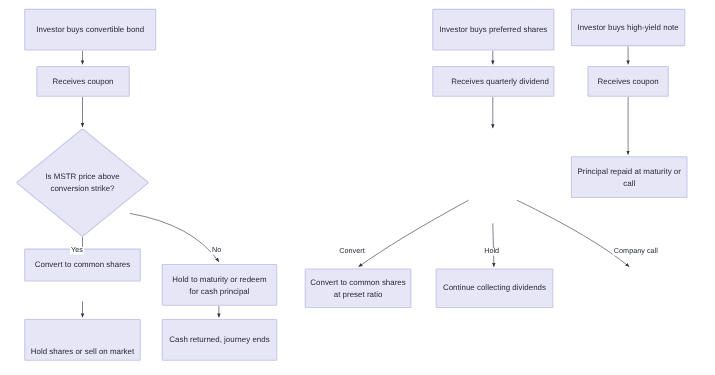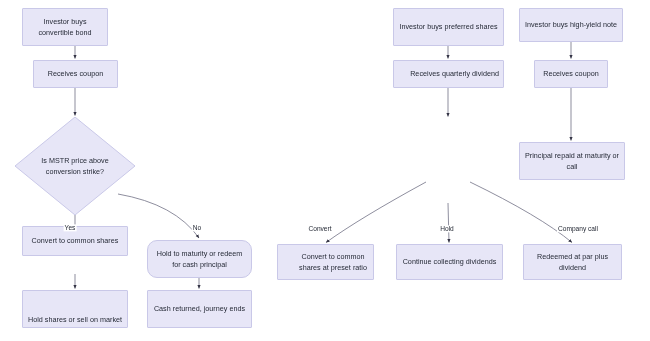--- a/index.html
+++ b/index.html
@@ -93,21 +93,21 @@
       <path d="M448,88 L448,116.5"></path>
       <path d="M426,182 Q360,218 326,242.5"></path>
       <path d="M448,203 L449,242.5"></path>
       <path d="M470,182 Q540,216 572,242.5"></path>
 
       <path d="M571,42 L571,58.5"></path>
       <path d="M571,88 L571,140.5"></path>
     </g>
   </svg>
 
-  <div class="node rect" style="left:22px; top:8px; width:86px; height:38px;">
+  <div class="node rect" style="left:22px; top:8px; width:120px; height:38px;">
     <span>Investor buys convertible bond</span>
   </div>
 
   <div class="node rect" style="left:33px; top:60px; width:85px; height:28px;">
     <span>Receives coupon</span>
   </div>
 
   <div class="node diamond" style="left:15px; top:117px; width:120px; height:98px;">
     <svg class="dshape" viewBox="0 0 120 98" preserveAspectRatio="none">
       <polygon points="60,0 120,49 60,98 0,49" fill="#e7e6f7" stroke="#c9c8e8" stroke-width="1"></polygon>
@@ -116,48 +116,45 @@
   </div>
 
   <div class="node rect" style="left:22px; top:226px; width:106px; height:30px;">
     <span>Convert to common shares</span>
   </div>
 
   <div class="node rect" style="left:22px; top:290px; width:106px; height:38px;align-items:flex-end;">
     <span>Hold shares or sell on market</span>
   </div>
 
-  <div class="node rect" style="left:147px; top:240px; width:105px; height:38px;border-radius:10px;">
+  <div class="node rect" style="left:147px; top:240px; width:105px; height:38px;">
     <span>Hold to maturity or redeem for cash principal</span>
   </div>
 
   <div class="node rect" style="left:147px; top:290px; width:105px; height:38px;">
     <span>Cash returned, journey ends</span>
   </div>
 
   <div class="node rect" style="left:393px; top:8px; width:111px; height:38px;text-align:center;">
     <span>Investor buys preferred shares</span>
   </div>
 
   <div class="node rect" style="left:393px; top:60px; width:111px; height:28px;justify-content:flex-end;">
     <span>Receives quarterly dividend</span>
   </div>
 
 
-  <div class="node rect" style="left:277px; top:244px; width:97px; height:36px;padding-left:19px;">
+  <div class="node rect" style="left:277px; top:244px; width:97px; height:36px;">
     <span>Convert to common shares at preset ratio</span>
   </div>
 
   <div class="node rect" style="left:396px; top:244px; width:107px; height:36px;">
     <span>Continue collecting dividends</span>
   </div>
 
-  <div class="node rect" style="left:523px; top:244px; width:99px; height:36px;">
-    <span>Redeemed at par plus dividend</span>
-  </div>
 
   <div class="node rect" style="left:519px; top:8px; width:104px; height:34px;">
     <span>Investor buys high-yield note</span>
   </div>
 
   <div class="node rect" style="left:534px; top:60px; width:74px; height:28px;">
     <span>Receives coupon</span>
   </div>
 
   <div class="node rect" style="left:519px; top:142px; width:106px; height:38px;">

